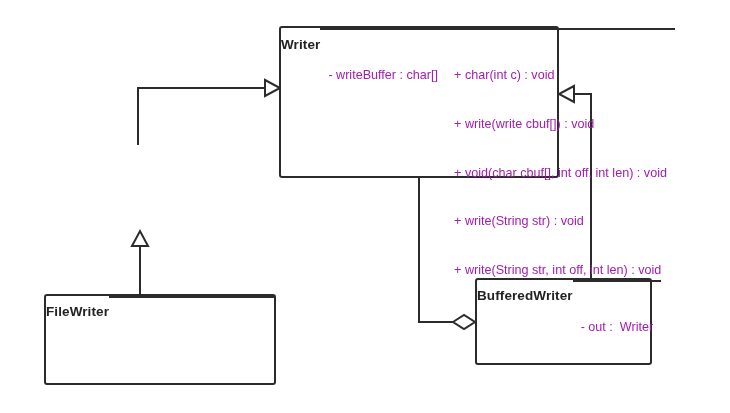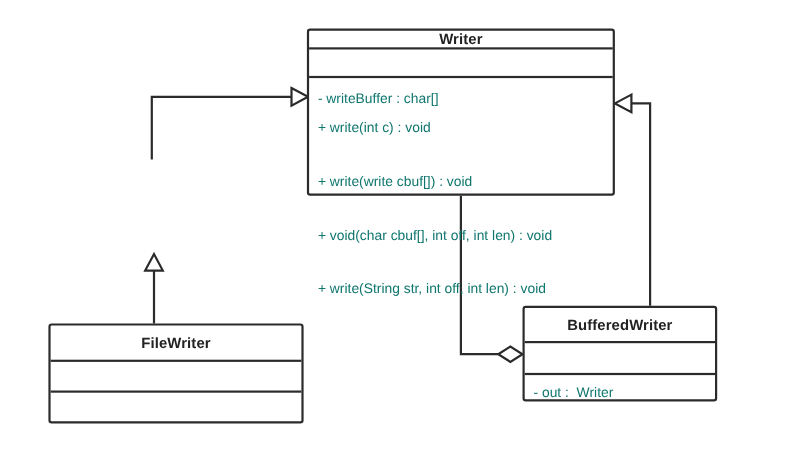--- a/index.html
+++ b/index.html
@@ -17,21 +17,21 @@
     background: #ffffff;
     overflow: hidden;
   }
   .uml-class {
     position: absolute;
     box-sizing: border-box;
     border: 2px solid #2b2b2b;
     border-radius: 3px;
     background: #ffffff;
     display: flex;
-    flex-direction: column;
+    flex-direction: row;
   }
   .uml-title {
     box-sizing: border-box;
     display: flex;
     align-items: center;
     justify-content: center;
     font-weight: bold;
     font-size: 13.5px;
     color: #222222;
     letter-spacing: 0.1px;
@@ -43,21 +43,21 @@
     color: #4a4a4a;
     font-size: 12.6px;
     line-height: 16.2px;
     white-space: pre;
   }
   .uml-compartment.empty {
     padding: 0;
   }
   .member {
     white-space: pre;
-    color: #0f766e;
+    color: #a21caf;
   }
   
   #connector-layer {
     position: absolute;
     left: 0;
     top: 0;
     width: 730px;
     height: 413px;
     pointer-events: none;
   }
@@ -106,23 +106,24 @@
       <polygon class="arrow-hollow" points="453,322 464,315 475,322 464,329"></polygon>
     </g>
   </svg>
 
   <div class="uml-class" style="left:279px; top:26px; width:280px; height:152px;">
     <div class="uml-title" style="height:32px;">Writer</div>
     <div class="uml-compartment" style="height:26px;">
       <div class="member">- writeBuffer : char[]</div>
     </div>
     <div class="uml-compartment" style="flex:1 1 auto;">
-      <div class="member">+ write(int c) : void</div>
+      <div class="member">+ char(int c) : void</div>
       <div class="member">+ write(write cbuf[]) : void</div>
       <div class="member">+ void(char cbuf[], int off, int len) : void</div>
+      <div class="member">+ write(String str) : void</div>
       <div class="member">+ write(String str, int off, int len) : void</div>
     </div>
   </div>
 
 
   <div class="uml-class" style="left:44px; top:294px; width:232px; height:91px;">
     <div class="uml-title" style="height:31px;">FileWriter</div>
     <div class="uml-compartment empty" style="height:28px;"></div>
     <div class="uml-compartment empty" style="flex:1 1 auto;"></div>
   </div>

